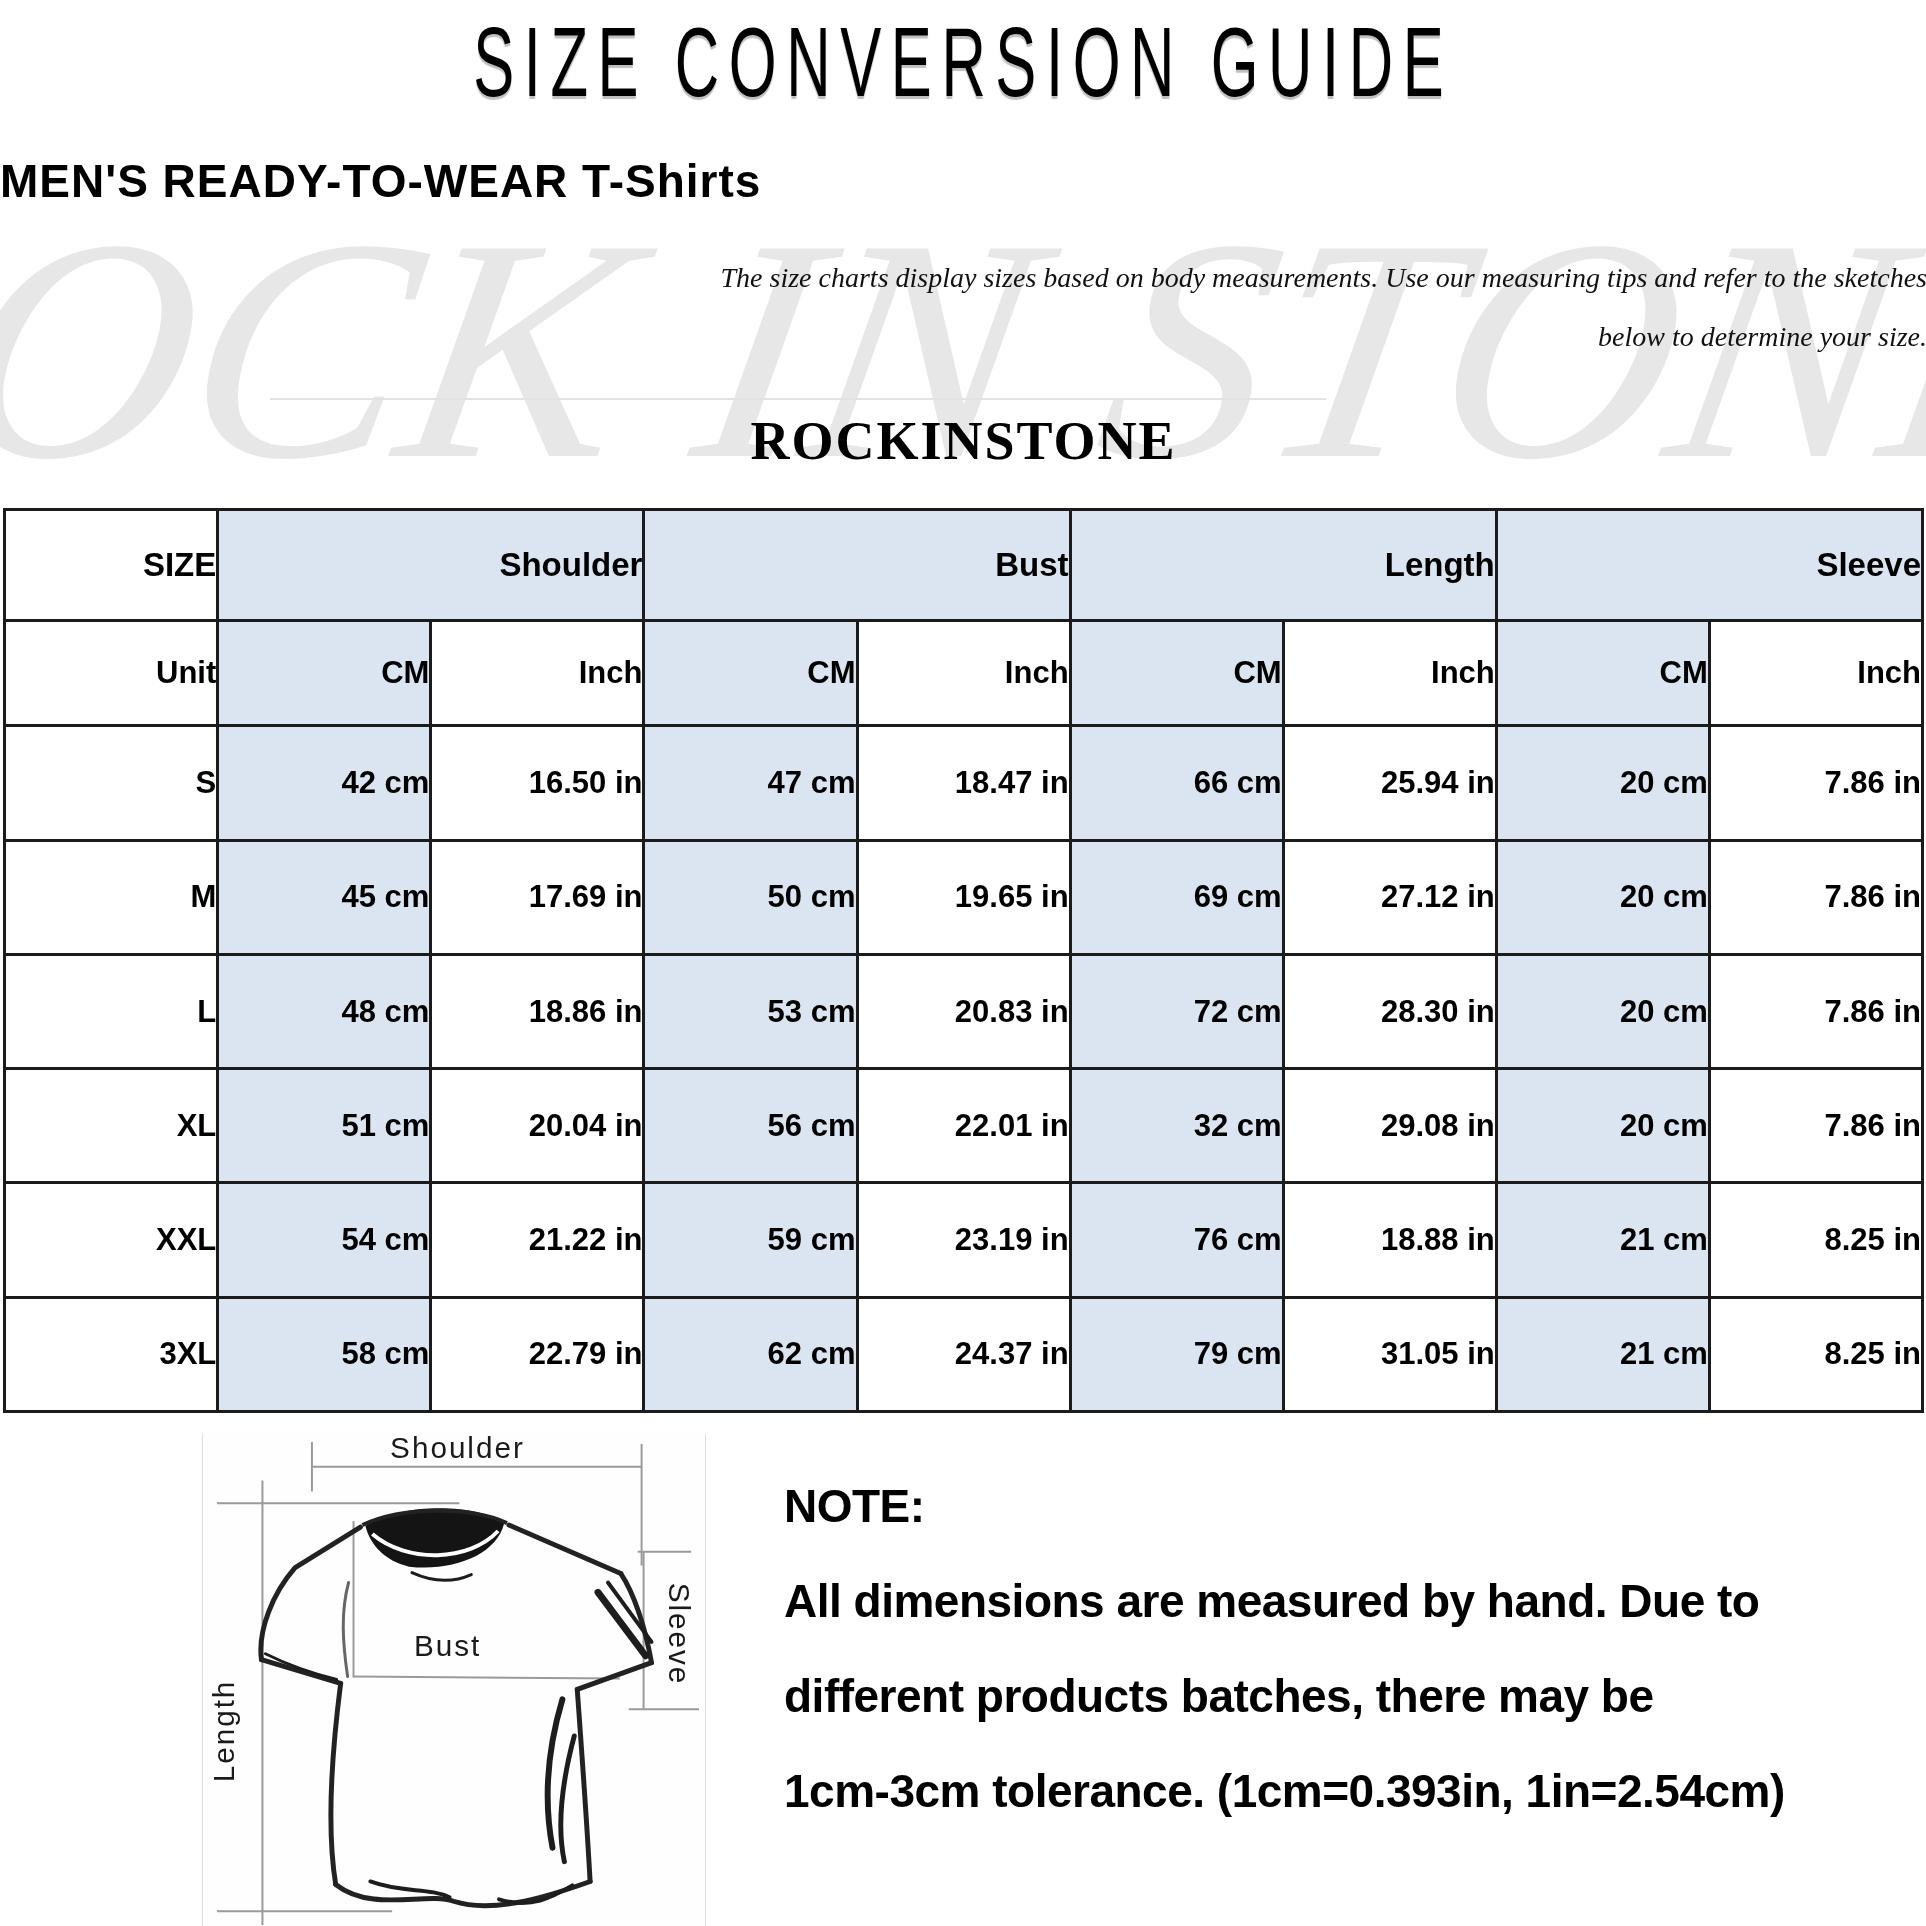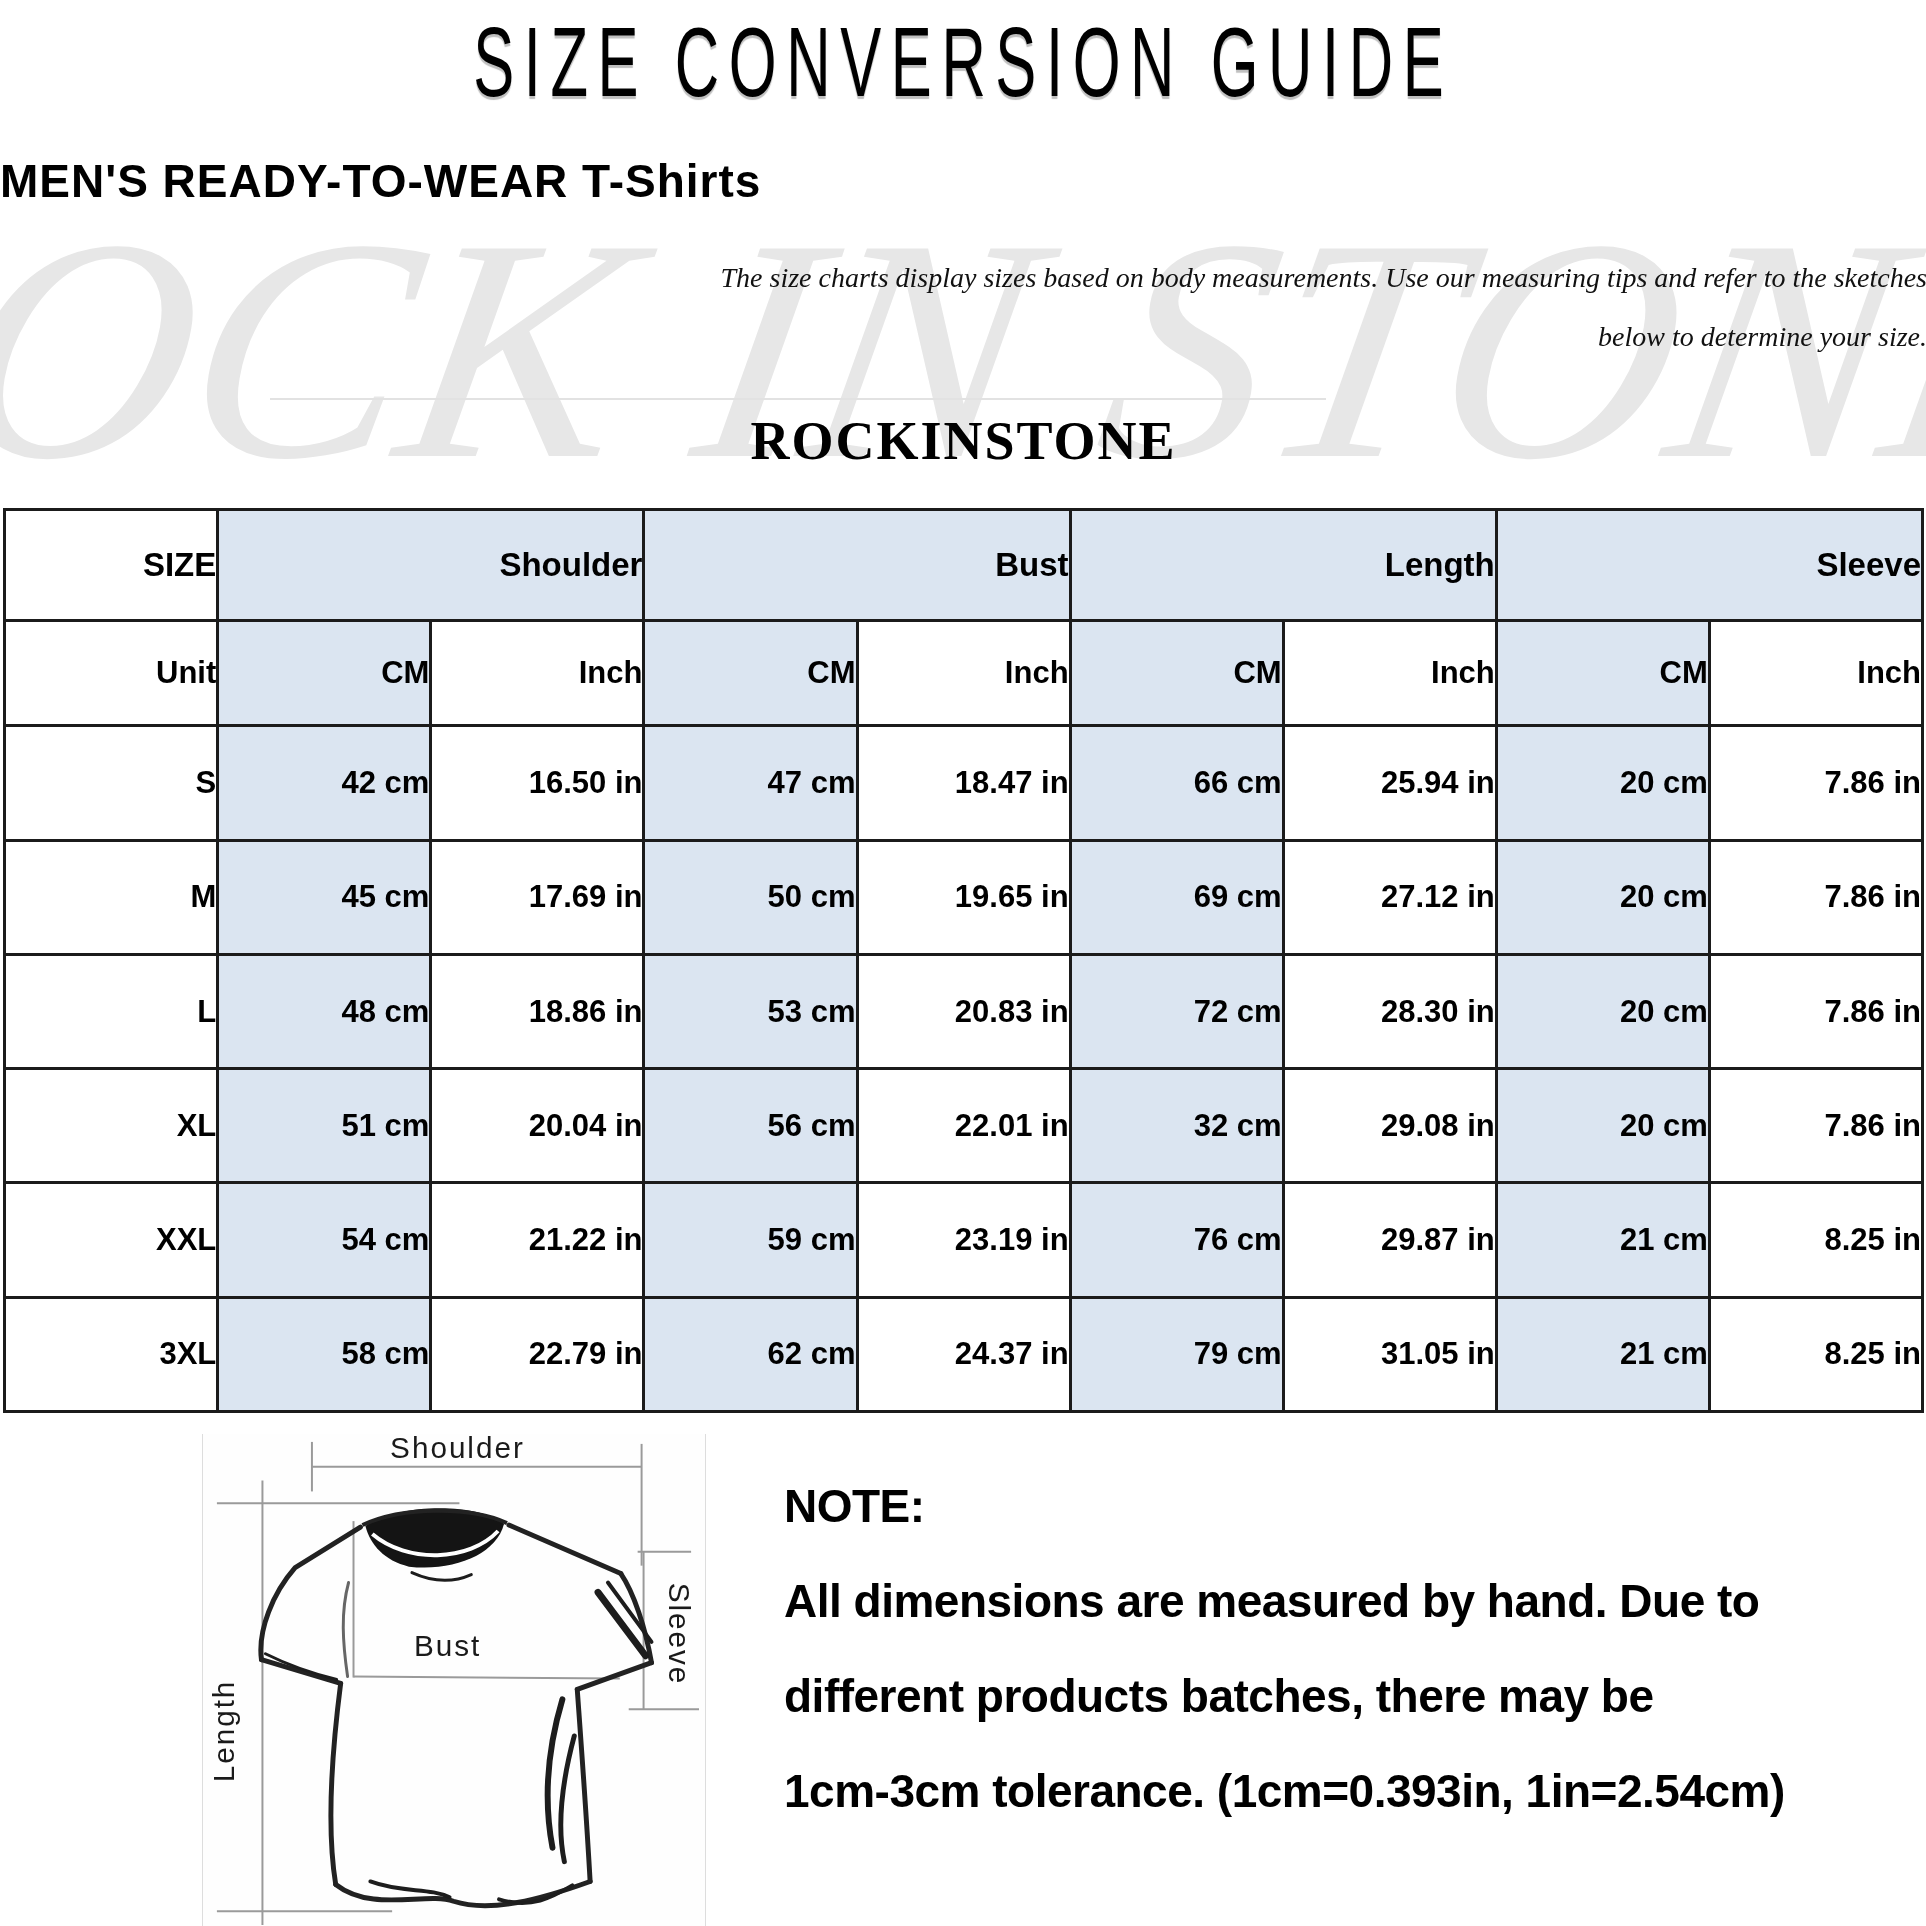--- a/index.html
+++ b/index.html
@@ -137,21 +137,21 @@
       <td class="blue">20 cm</td>
       <td>7.86 in</td>
     </tr>
     <tr class="drow">
       <td>XXL</td>
       <td class="blue">54 cm</td>
       <td>21.22 in</td>
       <td class="blue">59 cm</td>
       <td>23.19 in</td>
       <td class="blue">76 cm</td>
-      <td>29.87 in</td>
+      <td>18.88 in</td>
       <td class="blue">21 cm</td>
       <td>8.25 in</td>
     </tr>
     <tr class="drow">
       <td>3XL</td>
       <td class="blue">58 cm</td>
       <td>22.79 in</td>
       <td class="blue">62 cm</td>
       <td>24.37 in</td>
       <td class="blue">79 cm</td>

